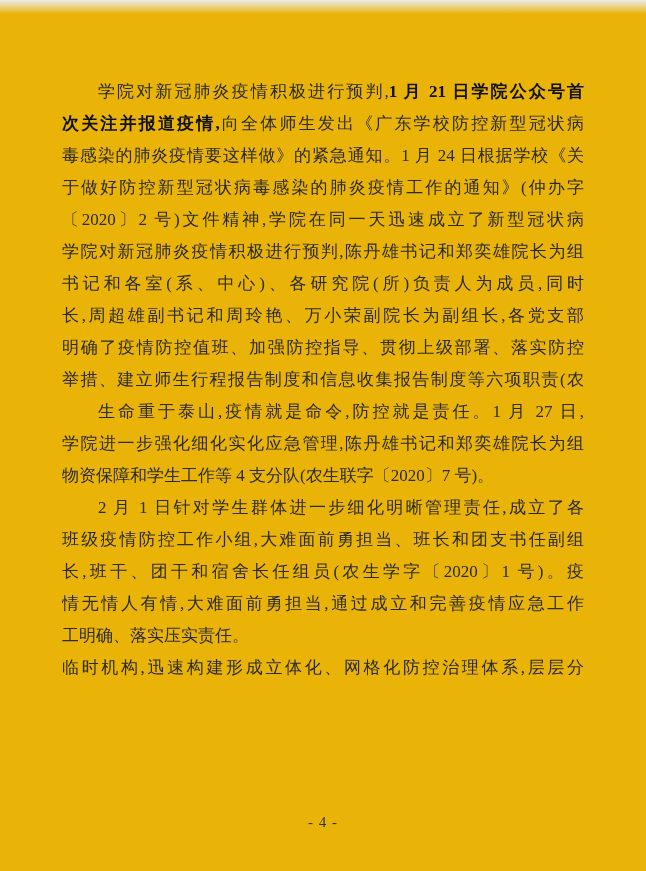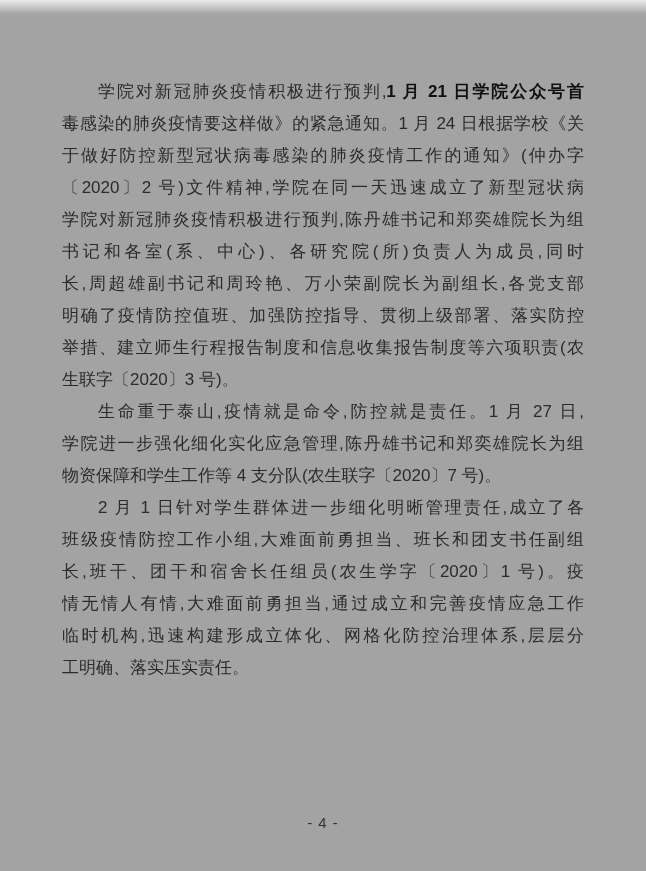--- a/index.html
+++ b/index.html
@@ -4,23 +4,23 @@
 <style>
   html, body {
     margin: 0;
     padding: 0;
     background: #ffffff;
   }
   .page {
     position: relative;
     width: 646px;
     height: 871px;
-    background: #a3a3a3;
+    background: #eab308;
     overflow: hidden;
-    font-family: Liberation Sans, sans-serif;
+    font-family: Liberation Serif, serif;
     color: #2b2b2b;
   }
   .scan-shadow {
     position: absolute;
     top: 0; left: 0; right: 0;
     height: 16px;
     background: linear-gradient(180deg, #ebebeb 0%, rgba(255,255,255,0) 90%);
     pointer-events: none;
   }
   .text-block {
@@ -70,35 +70,35 @@
 </style>
 </head>
 <body>
 
 <div class="page">
   <div class="scan-shadow"></div>
 
   <div class="text-block">
     <div id="paragraphs">
         <div class="line justify indent"><span class="seg">学院对新冠肺炎疫情积极进行预判,</span><span class="seg bold">1 月 21 日学院公众号首</span></div>
+        <div class="line justify"><span class="seg bold">次关注并报道疫情,</span><span class="seg">向全体师生发出《广东学校防控新型冠状病</span></div>
         <div class="line justify"><span class="seg">毒感染的肺炎疫情要这样做》的紧急通知。1 月 24 日根据学校《关</span></div>
         <div class="line justify"><span class="seg">于做好防控新型冠状病毒感染的肺炎疫情工作的通知》(仲办字</span></div>
         <div class="line justify"><span class="seg">〔2020〕2 号)文件精神,学院在同一天迅速成立了新型冠状病</span></div>
         <div class="line justify"><span class="seg">学院对新冠肺炎疫情积极进行预判,陈丹雄书记和郑奕雄院长为组</span></div>
         <div class="line justify"><span class="seg">书记和各室(系、中心)、各研究院(所)负责人为成员,同时</span></div>
         <div class="line justify"><span class="seg">长,周超雄副书记和周玲艳、万小荣副院长为副组长,各党支部</span></div>
         <div class="line justify"><span class="seg">明确了疫情防控值班、加强防控指导、贯彻上级部署、落实防控</span></div>
         <div class="line justify"><span class="seg">举措、建立师生行程报告制度和信息收集报告制度等六项职责(农</span></div>
-        <div class="line"><span class="seg">生联字〔2020〕3 号)。</span></div>
         <div class="line justify indent"><span class="seg">生命重于泰山,疫情就是命令,防控就是责任。1 月 27 日,</span></div>
         <div class="line justify"><span class="seg">学院进一步强化细化实化应急管理,陈丹雄书记和郑奕雄院长为组</span></div>
         <div class="line"><span class="seg">物资保障和学生工作等 4 支分队(农生联字〔2020〕7 号)。</span></div>
         <div class="line justify indent"><span class="seg">2 月 1 日针对学生群体进一步细化明晰管理责任,成立了各</span></div>
         <div class="line justify"><span class="seg">班级疫情防控工作小组,大难面前勇担当、班长和团支书任副组</span></div>
         <div class="line justify"><span class="seg">长,班干、团干和宿舍长任组员(农生学字〔2020〕1 号)。疫</span></div>
         <div class="line justify"><span class="seg">情无情人有情,大难面前勇担当,通过成立和完善疫情应急工作</span></div>
+        <div class="line"><span class="seg">工明确、落实压实责任。</span></div>
         <div class="line justify"><span class="seg">临时机构,迅速构建形成立体化、网格化防控治理体系,层层分</span></div>
-        <div class="line"><span class="seg">工明确、落实压实责任。</span></div>
       </div>
   </div>
 
   <div class="page-number">- 4 -</div>
 </div>
 
 </body></html>

